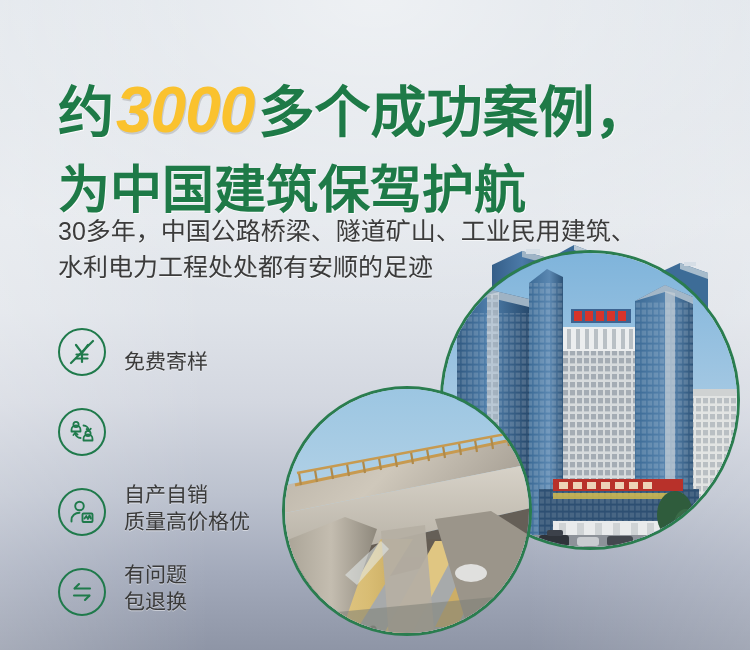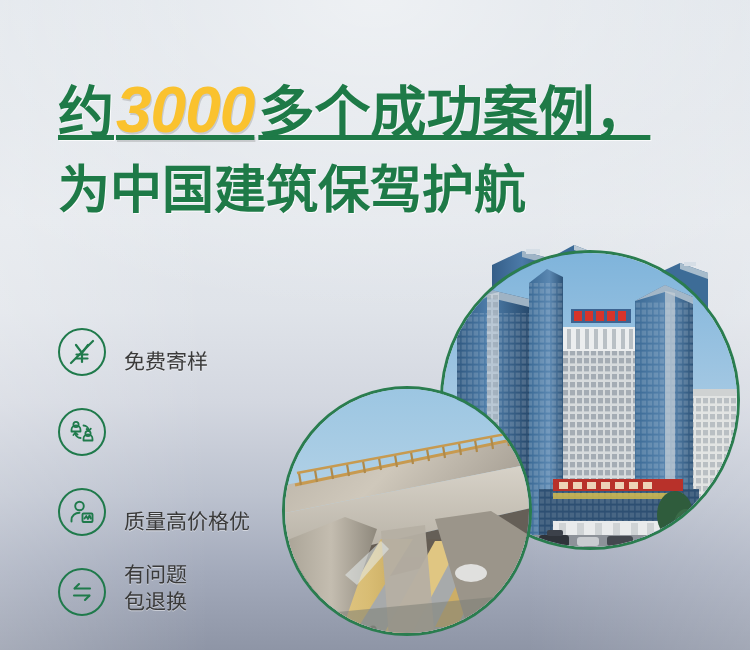--- a/index.html
+++ b/index.html
@@ -34,21 +34,20 @@
   
   .headline{
     position:absolute;left:58px;top:78px;
     line-height:1;
     white-space:nowrap;
   }
   .hl-row1{
     font-size:56px;font-weight:bold;letter-spacing:0px;
     color:#1e7a47;
     text-shadow:1px 1px 0 rgba(255,255,255,.75);
-    text-decoration:underline;
   }
   .hl-num{
     color:#fac22e;font-style:italic;font-weight:bold;
     font-size:64px;letter-spacing:-1px;
     padding:0 4px 0 2px;
     text-shadow:1px 2px 0 rgba(120,120,120,.28);
   }
   .hl-row2{
     margin-top:22px;
     font-size:52px;font-weight:bold;
@@ -342,20 +341,24 @@
           <circle cx="210" cy="228" r="4"></circle>
       </g>
     </svg>
   </div>
 
   <div class="headline">
     <div class="hl-row1"><span>约</span><span class="hl-num">3000</span><span>多个成功案例，</span></div>
     <div class="hl-row2">为中国建筑保驾护航</div>
   </div>
 
+  <div class="subtitle">
+    <div>30多年，中国公路桥梁、隧道矿山、工业民用建筑、</div>
+    <div>水利电力工程处处都有安顺的足迹</div>
+  </div>
 
   <div class="features">
 
     <div class="feature">
       <span class="f-icon">
         <svg width="30" height="30" viewBox="0 0 30 30" fill="none" stroke="#1f7a4b" stroke-width="2.2" stroke-linecap="round">
           <path d="M9 8 L15 16 L21 8"></path>
           <path d="M9.5 17.5 H20.5"></path>
           <path d="M9.5 21.5 H20.5"></path>
           <path d="M15 16 V25"></path>
@@ -385,20 +388,21 @@
     <div class="feature">
       <span class="f-icon">
         <svg width="30" height="30" viewBox="0 0 30 30" fill="none" stroke="#1f7a4b" stroke-width="1.9" stroke-linecap="round" stroke-linejoin="round">
           <circle cx="12.5" cy="9" r="4.3"></circle>
           <path d="M4.5 24.5 v-1.5 c0-4.3 3.6-7.2 8-7.2"></path>
           <rect x="15.5" y="16.5" width="10" height="8.5" rx="1"></rect>
           <path d="M17.5 21.5 l1.8 -2.4 1.6 2.8 1.6 -3.4 1.4 3"></path>
         </svg>
       </span>
       <span class="f-text">
+        <span class="l2">自产自销</span>
         <span class="l2">质量高价格优</span>
       </span>
     </div>
 
     <div class="feature">
       <span class="f-icon">
         <svg width="30" height="30" viewBox="0 0 30 30" fill="none" stroke="#1f7a4b" stroke-width="2.1" stroke-linecap="round" stroke-linejoin="round">
           <path d="M23 11.5 H8"></path>
           <path d="M12 7 L7.5 11.5"></path>
           <path d="M7 18.5 H22"></path>

